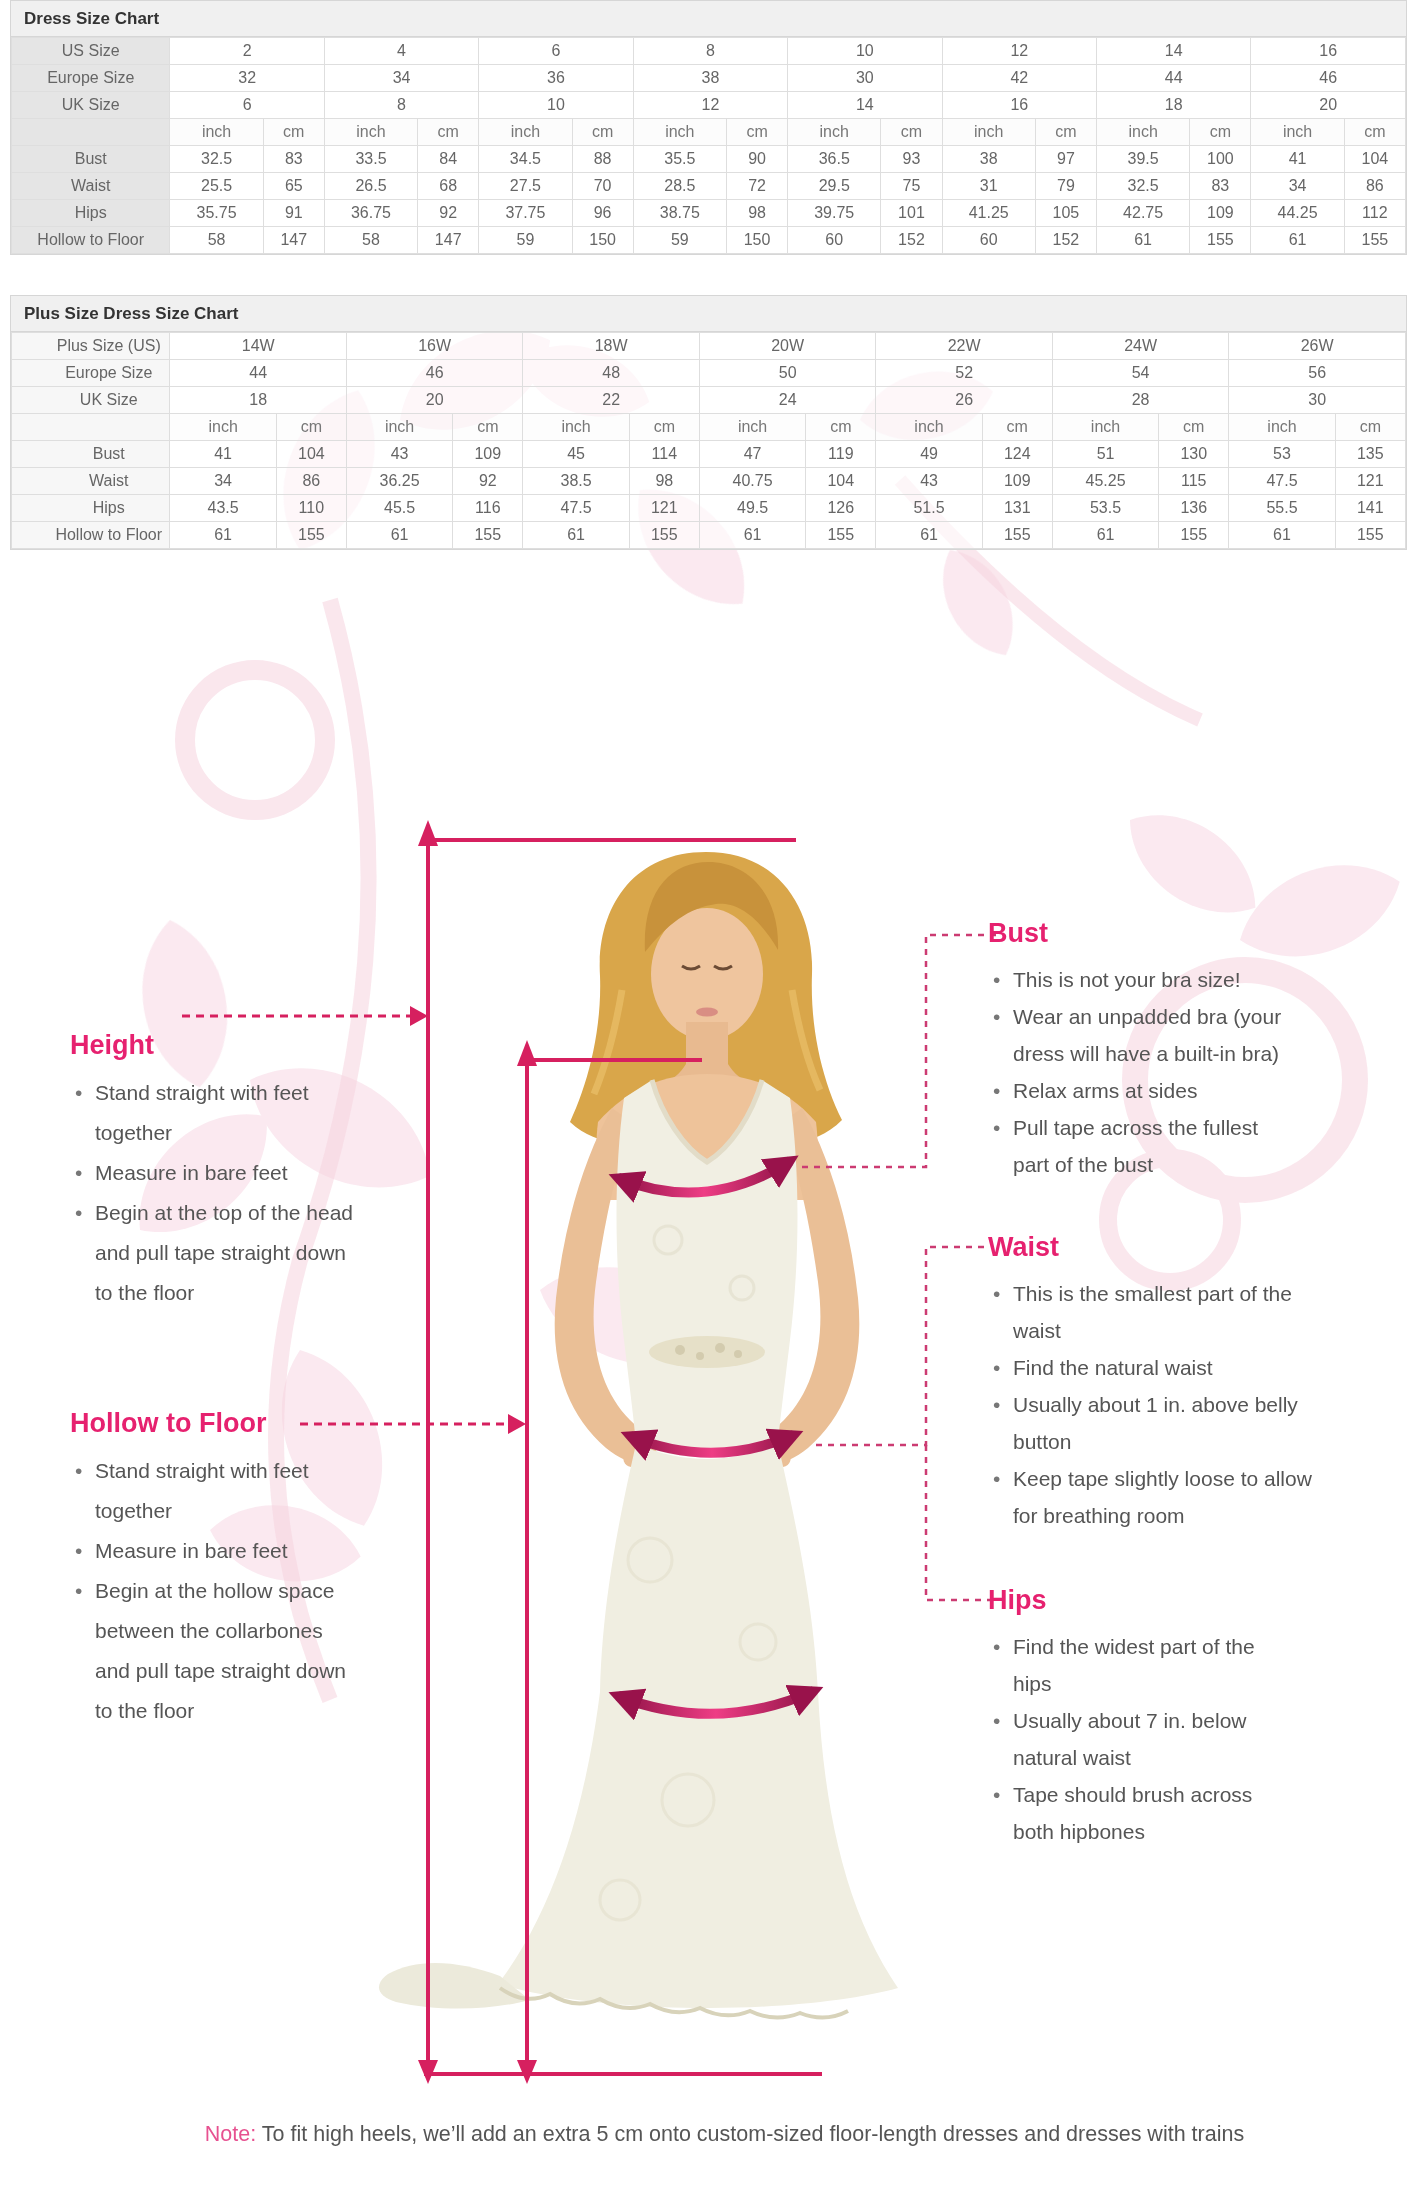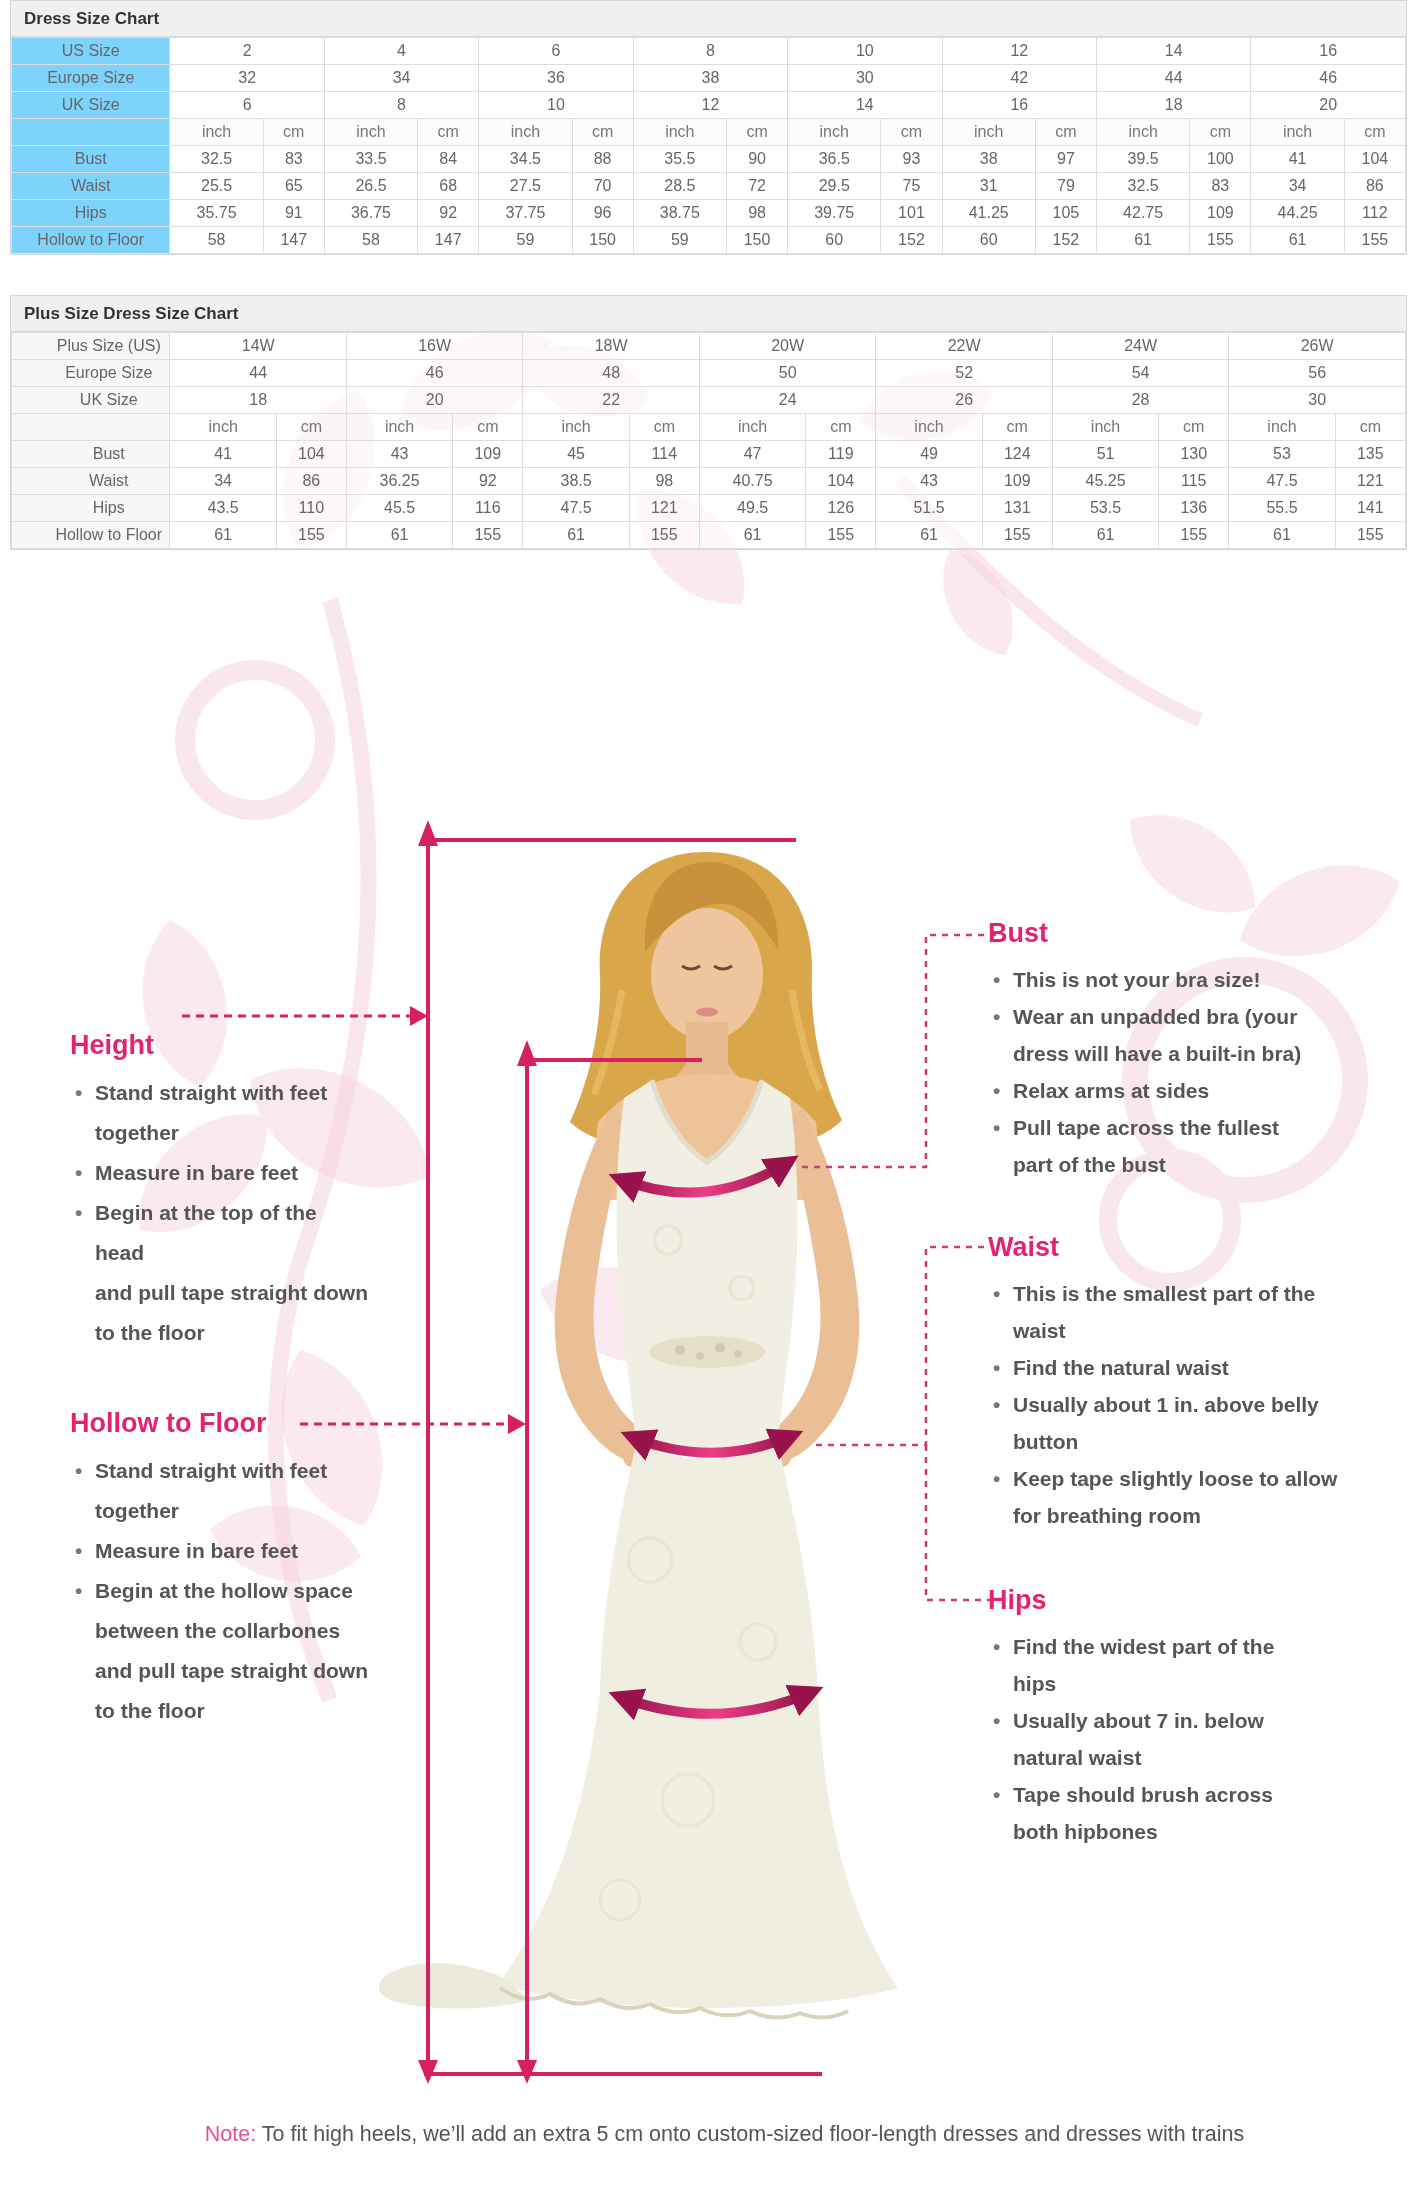--- a/index.html
+++ b/index.html
@@ -8,32 +8,32 @@
   
   .wm{position:absolute;left:0;top:300px;z-index:0;}
   
   .chart{position:absolute;left:10px;width:1395px;border:1px solid #d6d6d6;z-index:1;background:#fff;}
   .chart.plus{background:transparent;}
   .chart-title{height:35px;line-height:35px;padding-left:13px;background:#f0f0f0;
                border-bottom:1px solid #d6d6d6;font-size:17px;font-weight:bold;color:#333;}
   .chart table{border-collapse:collapse;width:100%;table-layout:fixed;}
   .chart th,.chart td{border:1px solid #dedede;height:26px;padding:0;font-size:16px;
                       font-weight:normal;color:#666;text-align:center;overflow:hidden;}
-  .chart th.lbl{background:#7dd3fc;}
+  .chart th.lbl{background:#e5e5e5;}
   .chart td{background:#fff;}
   .chart td.unit{background:#fcfcfc;color:#777;}
   .chart.plus th.lbl{background:rgba(246,246,246,.92);padding-left:36px;}
   .chart.plus td{background:rgba(255,255,255,.62);}
   .chart.plus td.unit{background:rgba(252,252,252,.62);}
   
   .figure{position:absolute;left:0;top:560px;z-index:1;}
   
   .guide{position:absolute;z-index:2;}
   .guide h3{margin:0 0 12px 0;font-size:27px;font-weight:bold;color:#e6216f;}
-  .guide ul{list-style:none;margin:0;padding:0;font-weight:bold;}
+  .guide ul{list-style:none;margin:0;padding:0;}
   .guide li{position:relative;padding-left:25px;font-size:21px;color:#555;white-space:pre-line;}
   .guide li::before{content:"\2022";position:absolute;left:5px;top:0;color:#777;}
   .guide.left li{line-height:40px;}
   .guide.right li{line-height:37px;}
   
   .note{position:absolute;left:0;top:2106px;width:100%;margin:16px;text-align:center;
         font-size:21.5px;color:#555;z-index:2;}
   .note .nlabel{color:#e75190;}
 </style>
 </head>

